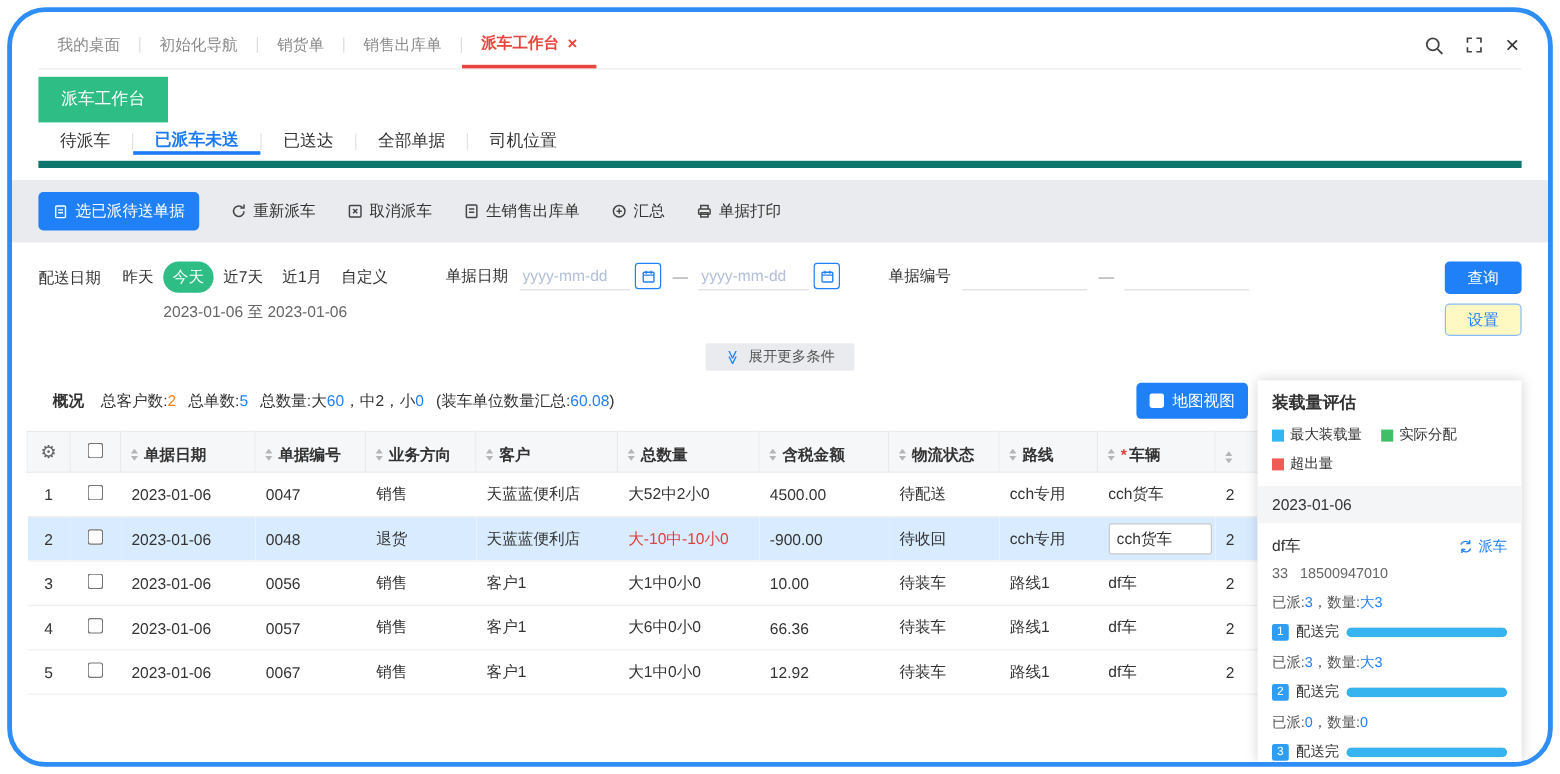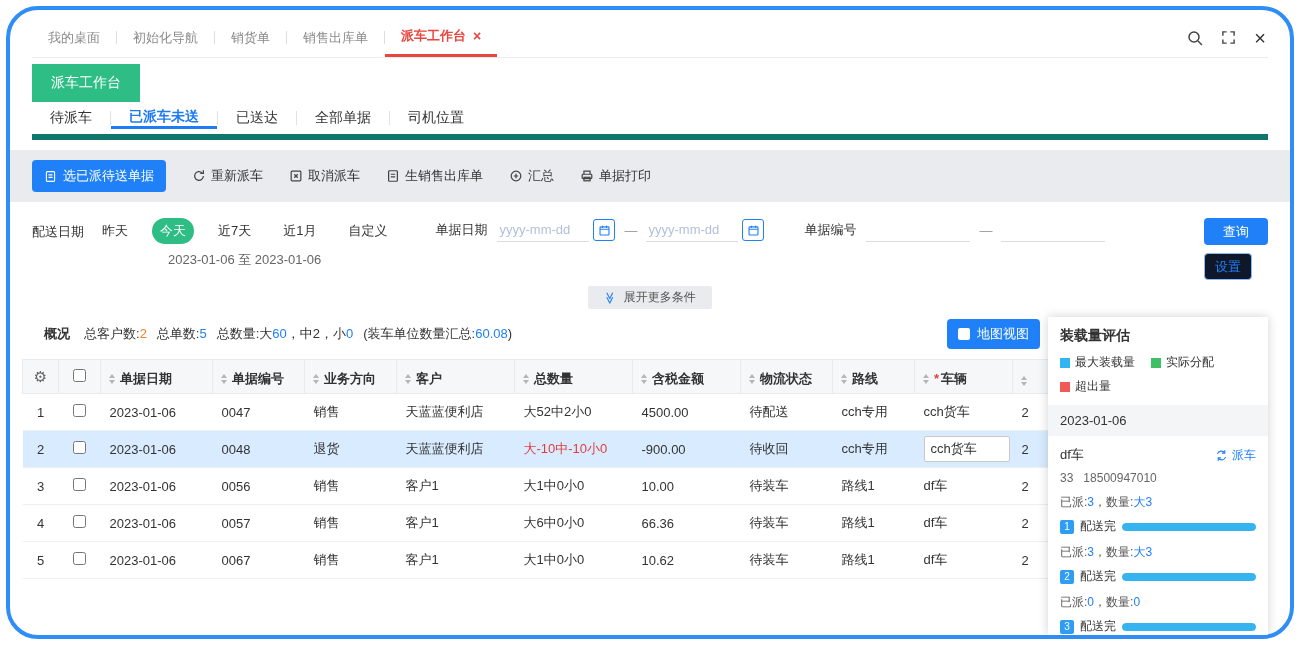--- a/index.html
+++ b/index.html
@@ -30,35 +30,35 @@
   .toolbar { margin-top:10px; background:#e9ebee; height:52px; display:flex; align-items:center; gap:26px; padding:0 22px; flex-shrink:0; }
   .btn-primary { display:flex; align-items:center; gap:6px; background:#2080f7; color:#fff; border:none; border-radius:4px;
                  font-size:13px; padding:7px 12px; cursor:pointer; font-family:inherit; }
   .tool-item { display:flex; align-items:center; gap:5px; font-size:13px; color:#333; cursor:pointer; }
 
   
   .filters { display:flex; align-items:flex-start; padding:16px 22px 4px; gap:40px; flex-shrink:0; }
   .fgroup { display:flex; align-items:center; }
   .fg-col { display:flex; flex-direction:column; }
   .flabel { font-size:13px; color:#333; margin-right:10px; white-space:nowrap; }
-  .pills { display:flex; gap:16px; }
+  .pills { display:flex; gap:0; }
   .pill { font-size:13px; color:#333; padding:4px 8px; border-radius:13px; cursor:pointer; white-space:nowrap; }
   .pill.active { background:#2dbd85; color:#fff; }
   .range-text { font-size:13px; color:#666; margin-top:7px; text-align:center; }
   .uinput { border:none; border-bottom:1px solid #dcdcdc; font-size:13px; color:#333; width:92px; padding:4px 2px;
             outline:none; background:transparent; font-family:inherit; }
   .uinput::placeholder { color:#b3c0da; }
   .calbtn { width:22px; height:22px; border:1px solid #2080f7; border-radius:3px; display:flex; align-items:center;
             justify-content:center; margin-left:4px; cursor:pointer; background:#fff; }
   .dash { color:#999; margin:0 9px; font-size:13px; }
   .factions { margin-left:auto; display:flex; flex-direction:column; gap:8px; }
   .btn-query { background:#2080f7; color:#fff; border:none; border-radius:4px; font-size:13px; width:64px; height:27px;
                cursor:pointer; font-family:inherit; }
-  .btn-settings { background:#0f172a; color:#2080f7; border:1px solid #8abaf9; border-radius:4px; font-size:13px;
-                  width:48px; height:27px; cursor:pointer; font-family:inherit; }
+  .btn-settings { background:#fef9c3; color:#2080f7; border:1px solid #8abaf9; border-radius:4px; font-size:13px;
+                  width:64px; height:27px; cursor:pointer; font-family:inherit; }
 
   
   .expandbar { display:flex; justify-content:center; margin-top:2px; flex-shrink:0; }
   .expand-pill { background:#e9ebee; font-size:12px; color:#555; padding:3px 16px; display:flex; align-items:center;
                  gap:7px; cursor:pointer; border-radius:2px; }
   .chev { color:#2080f7; display:inline-block; transform:rotate(90deg); font-size:12px; line-height:1; }
 
   
   .content { flex:1; display:flex; margin-top:8px; min-height:0;padding-left:12px; }
   .main { flex:1; min-width:0; display:flex; flex-direction:column; }
@@ -466,21 +466,21 @@
               <td>2</td>
             </tr>
             <tr>
               <td class="c-idx">5</td>
               <td class="c-chk"><input type="checkbox" style=""></td>
               <td>2023-01-06</td>
               <td>0067</td>
               <td>销售</td>
               <td>客户1</td>
               <td>大1中0小0</td>
-              <td>10.62</td>
+              <td>12.92</td>
               <td>待装车</td>
               <td>路线1</td>
               <td>df车</td>
               <td>2</td>
             </tr>
           </tbody>
         </table>
       </div>
     </div>
 

